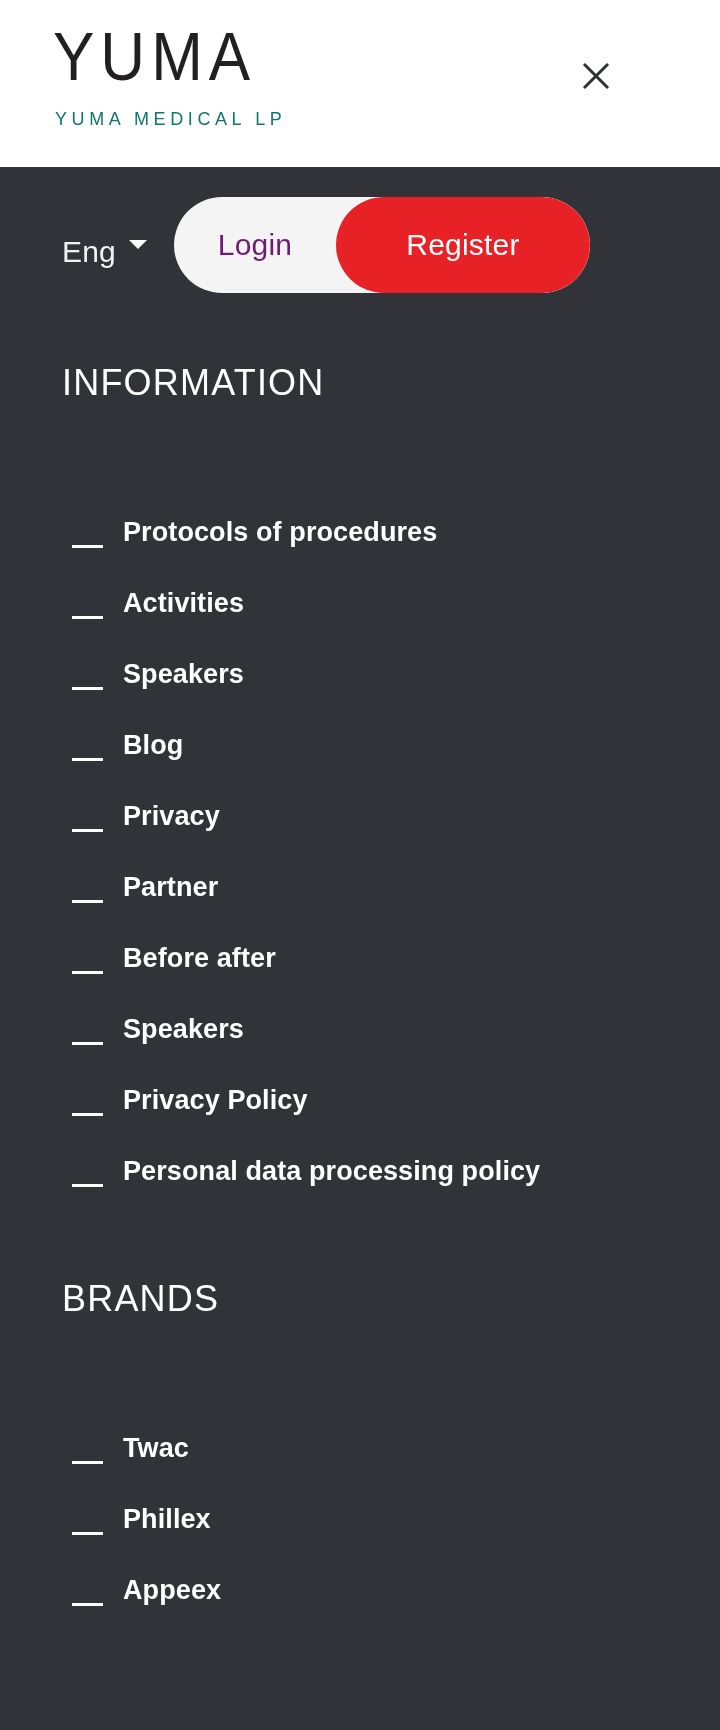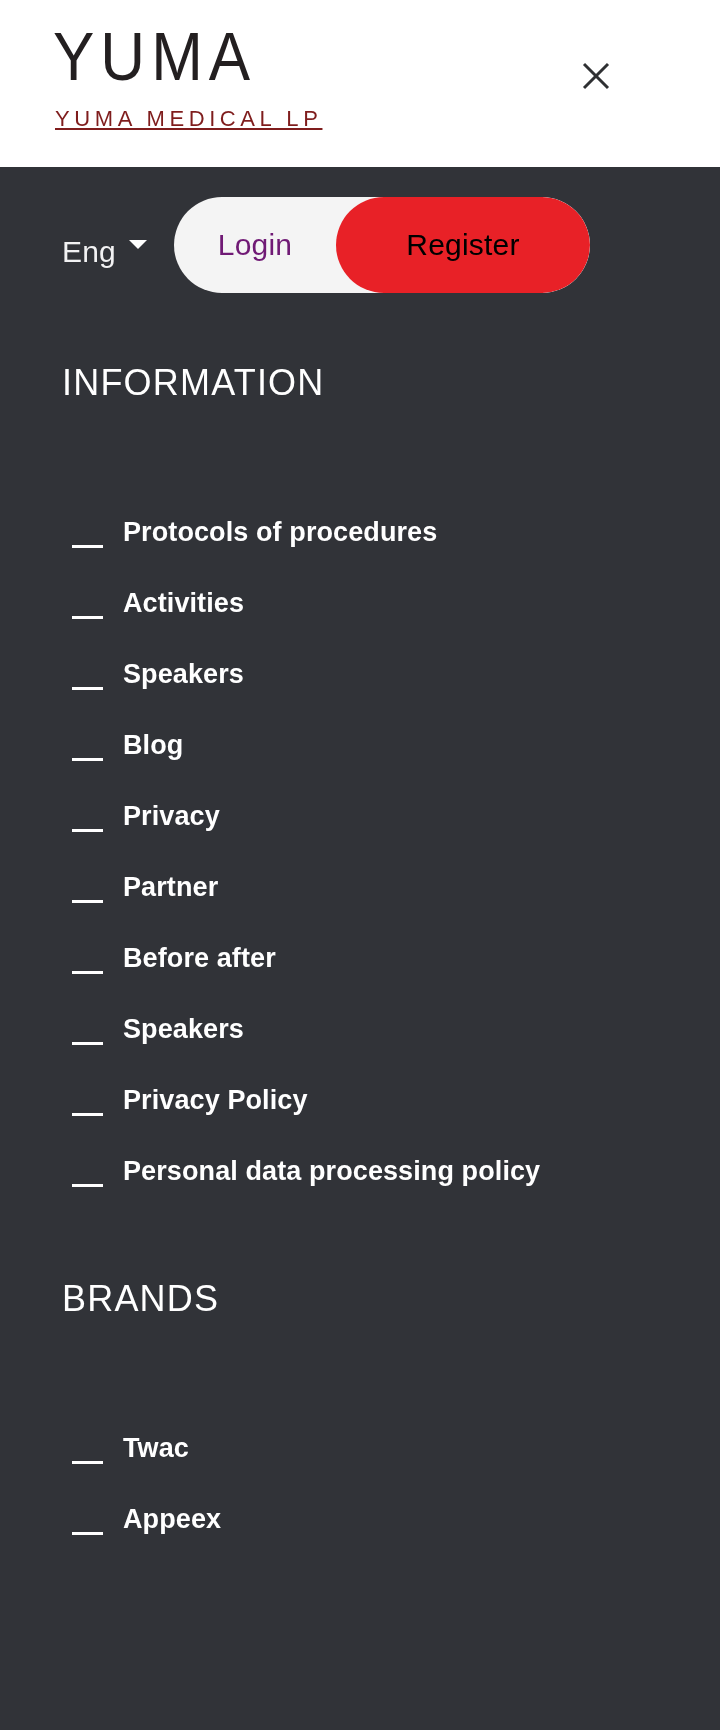--- a/index.html
+++ b/index.html
@@ -44,28 +44,27 @@
     font-weight: 300;
     color: #231f20;
     margin: 0;
     white-space: nowrap;
     transform: scaleY(1.12);
     transform-origin: left top;
   }
 
   .logo-sub {
     font-family: "Liberation Sans", sans-serif;
-    font-size: 22px;
+    font-size: 18px;
     line-height: 22px;
     letter-spacing: 4.6px;
     font-weight: 400;
-    color: #7f1d1d;
+    color: #0f766e;
     margin: 22px 0 0 2px;
     white-space: nowrap;
-    text-decoration: underline;
   }
 
   .close-btn {
     position: absolute;
     right: 104px;
     top: 56px;
     width: 40px;
     height: 40px;
     cursor: pointer;
     background: transparent;
@@ -156,21 +155,21 @@
     width: 254px;
     height: 96px;
     display: flex;
     align-items: center;
     justify-content: center;
     background: #e82127;
     border: none;
     border-radius: 60px;
     font-family: "Liberation Sans", sans-serif;
     font-size: 30px;
-    color: #000000;
+    color: #ffffff;
     cursor: pointer;
     letter-spacing: 0.2px;
   }
 
   
   .nav {
     position: absolute;
     left: 0;
     top: 196px;
     width: 720px;
@@ -315,20 +314,24 @@
       <section class="nav-section">
         <h2 class="section-title">BRANDS</h2>
         <div class="title-gap"></div>
         <ul class="nav-list">
           <li class="nav-item">
             <span class="dash"></span>
             <span class="nav-label">Twac</span>
           </li>
           <li class="nav-item">
             <span class="dash"></span>
+            <span class="nav-label">Phillex</span>
+          </li>
+          <li class="nav-item">
+            <span class="dash"></span>
             <span class="nav-label">Appeex</span>
           </li>
         </ul>
       </section>
 
     </nav>
 
   </div>
 </div>
 

